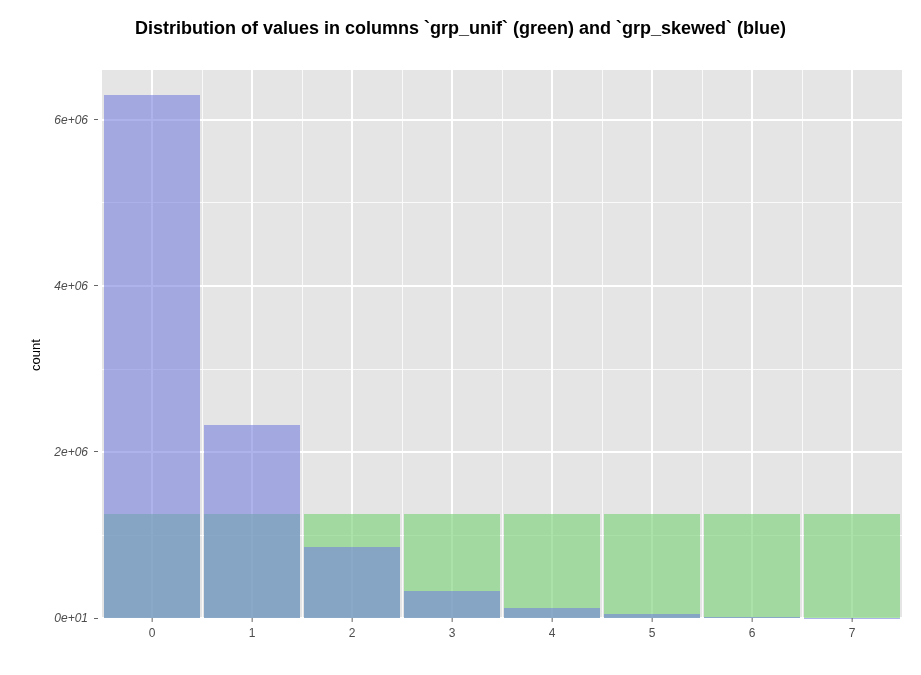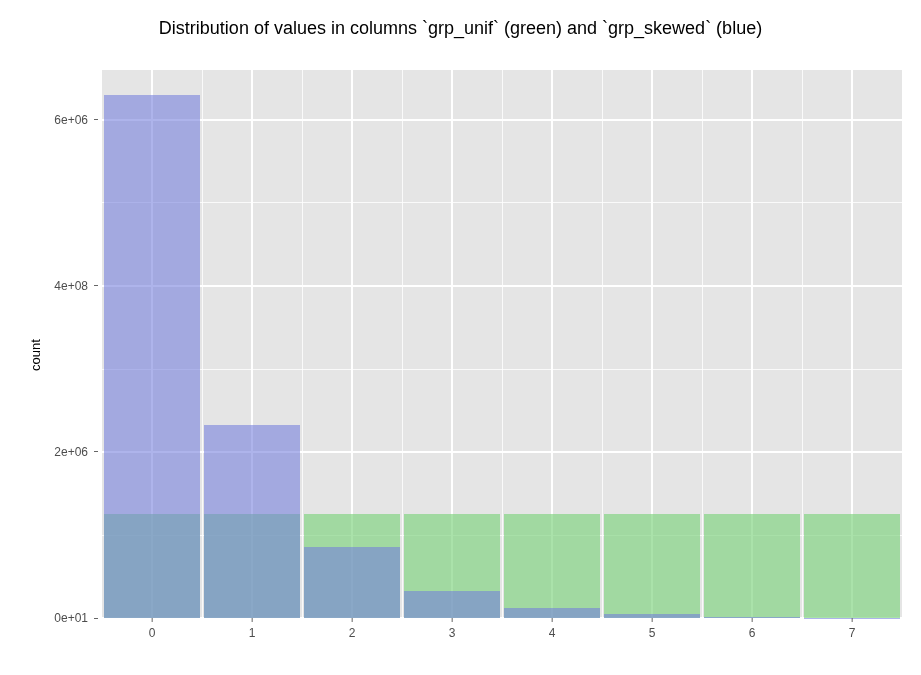--- a/index.html
+++ b/index.html
@@ -10,21 +10,21 @@
     height: 675px;
     position: relative;
     overflow: hidden;
   }
   .title {
     text-align: center;
     font-size: 18px;
     color: #000;
     padding-top: 18px;
     padding-bottom: 10px;
-    font-weight: 400;
+    font-weight: 700;
   }
   .chart-wrap {
     position: absolute;
     left: 28px;
     top: 50px;
     width: 880px;
     height: 610px;
   }
   .ylabel {
     position: absolute;
@@ -46,21 +46,21 @@
     position: absolute;
     right: 0;
     width: 100%;
     display: flex;
     align-items: center;
     justify-content: flex-end;
     font-size: 12px;
     color: #4d4d4d;
     height: 0;
   }
-  .ytick .lab { padding-right: 6px; }
+  .ytick .lab { padding-right: 6px; font-style: italic; }
   .ytick .tickmark {
     width: 4px; height: 1px; background: #666;
   }
   .plot {
     position: absolute;
     left: 74px;
     top: 20px;
     width: 800px;
     height: 548px;
     background: #e5e5e5;
@@ -109,21 +109,21 @@
   <div class="yaxis" id="yaxis">
       <div class="ytick" style="top: 548px;">
         <span class="lab">0e+01</span>
         <span class="tickmark"></span>
       </div>
       <div class="ytick" style="top: 381.939px;">
         <span class="lab">2e+06</span>
         <span class="tickmark"></span>
       </div>
       <div class="ytick" style="top: 215.879px;">
-        <span class="lab">4e+08</span>
+        <span class="lab">4e+06</span>
         <span class="tickmark"></span>
       </div>
       <div class="ytick" style="top: 49.8182px;">
         <span class="lab">6e+06</span>
         <span class="tickmark"></span>
       </div>
     </div>
 
   <div class="plot" id="plot">
       <div class="hgrid" style="top: 547.25px;"></div>

